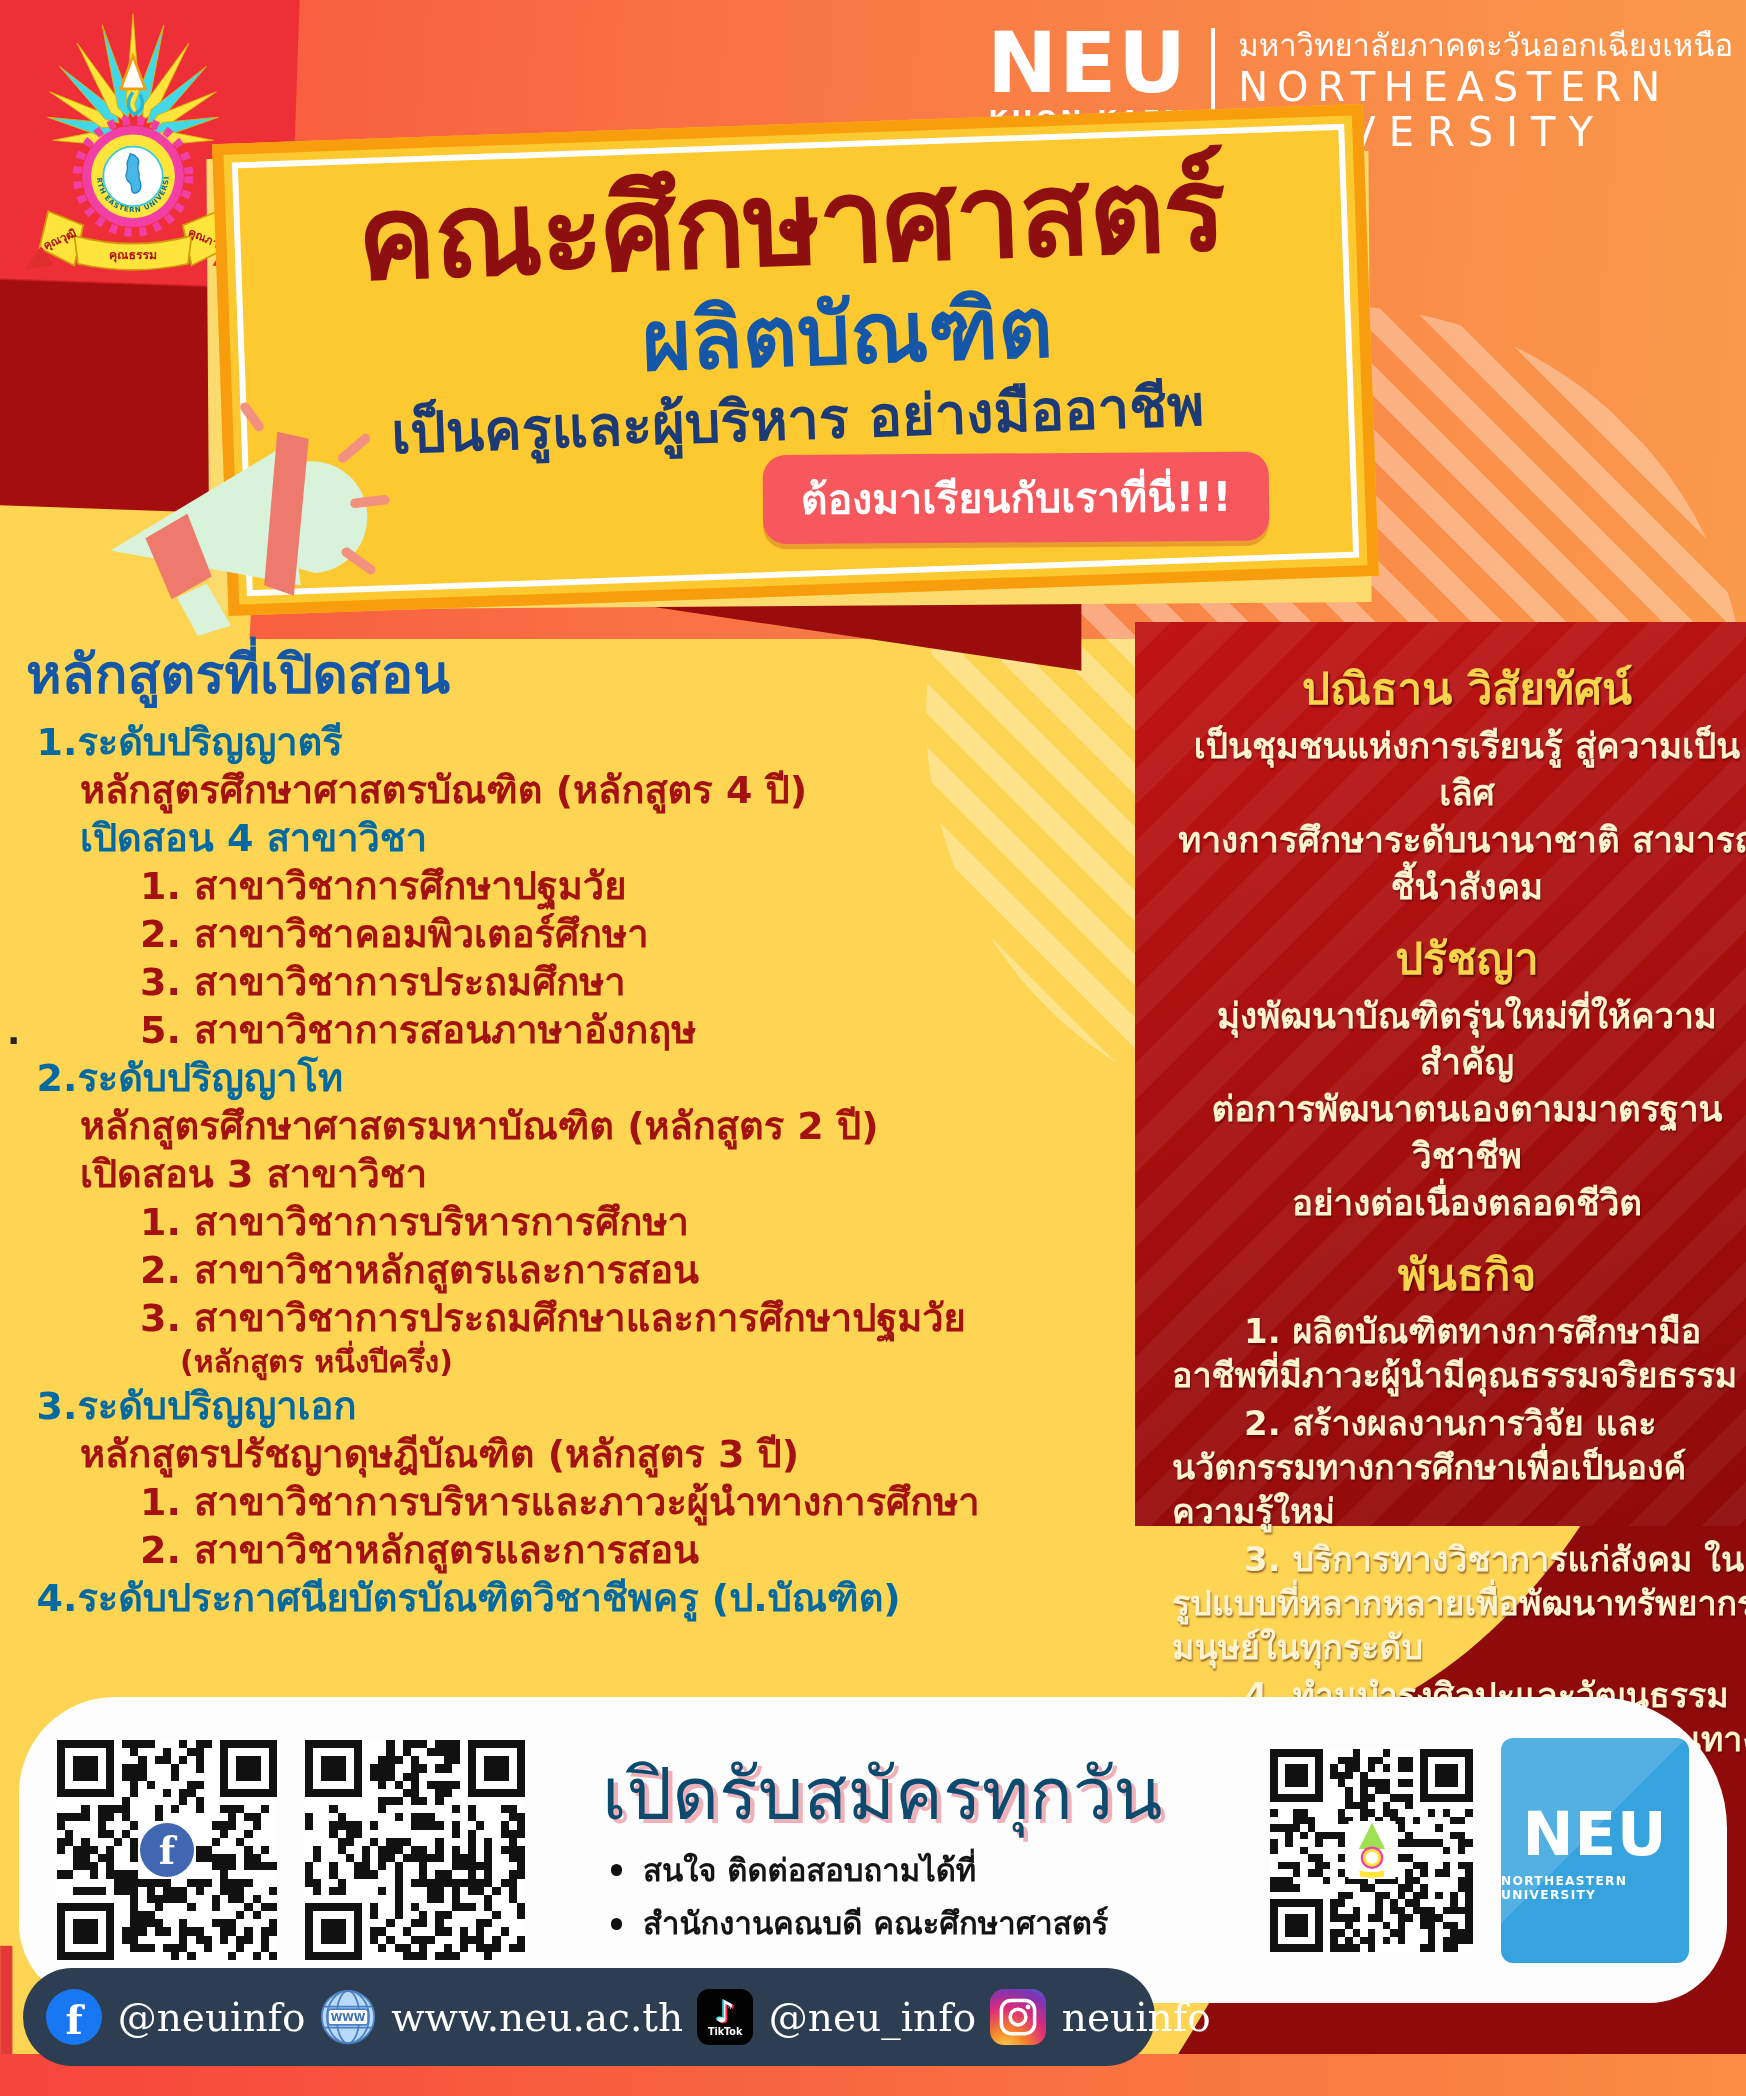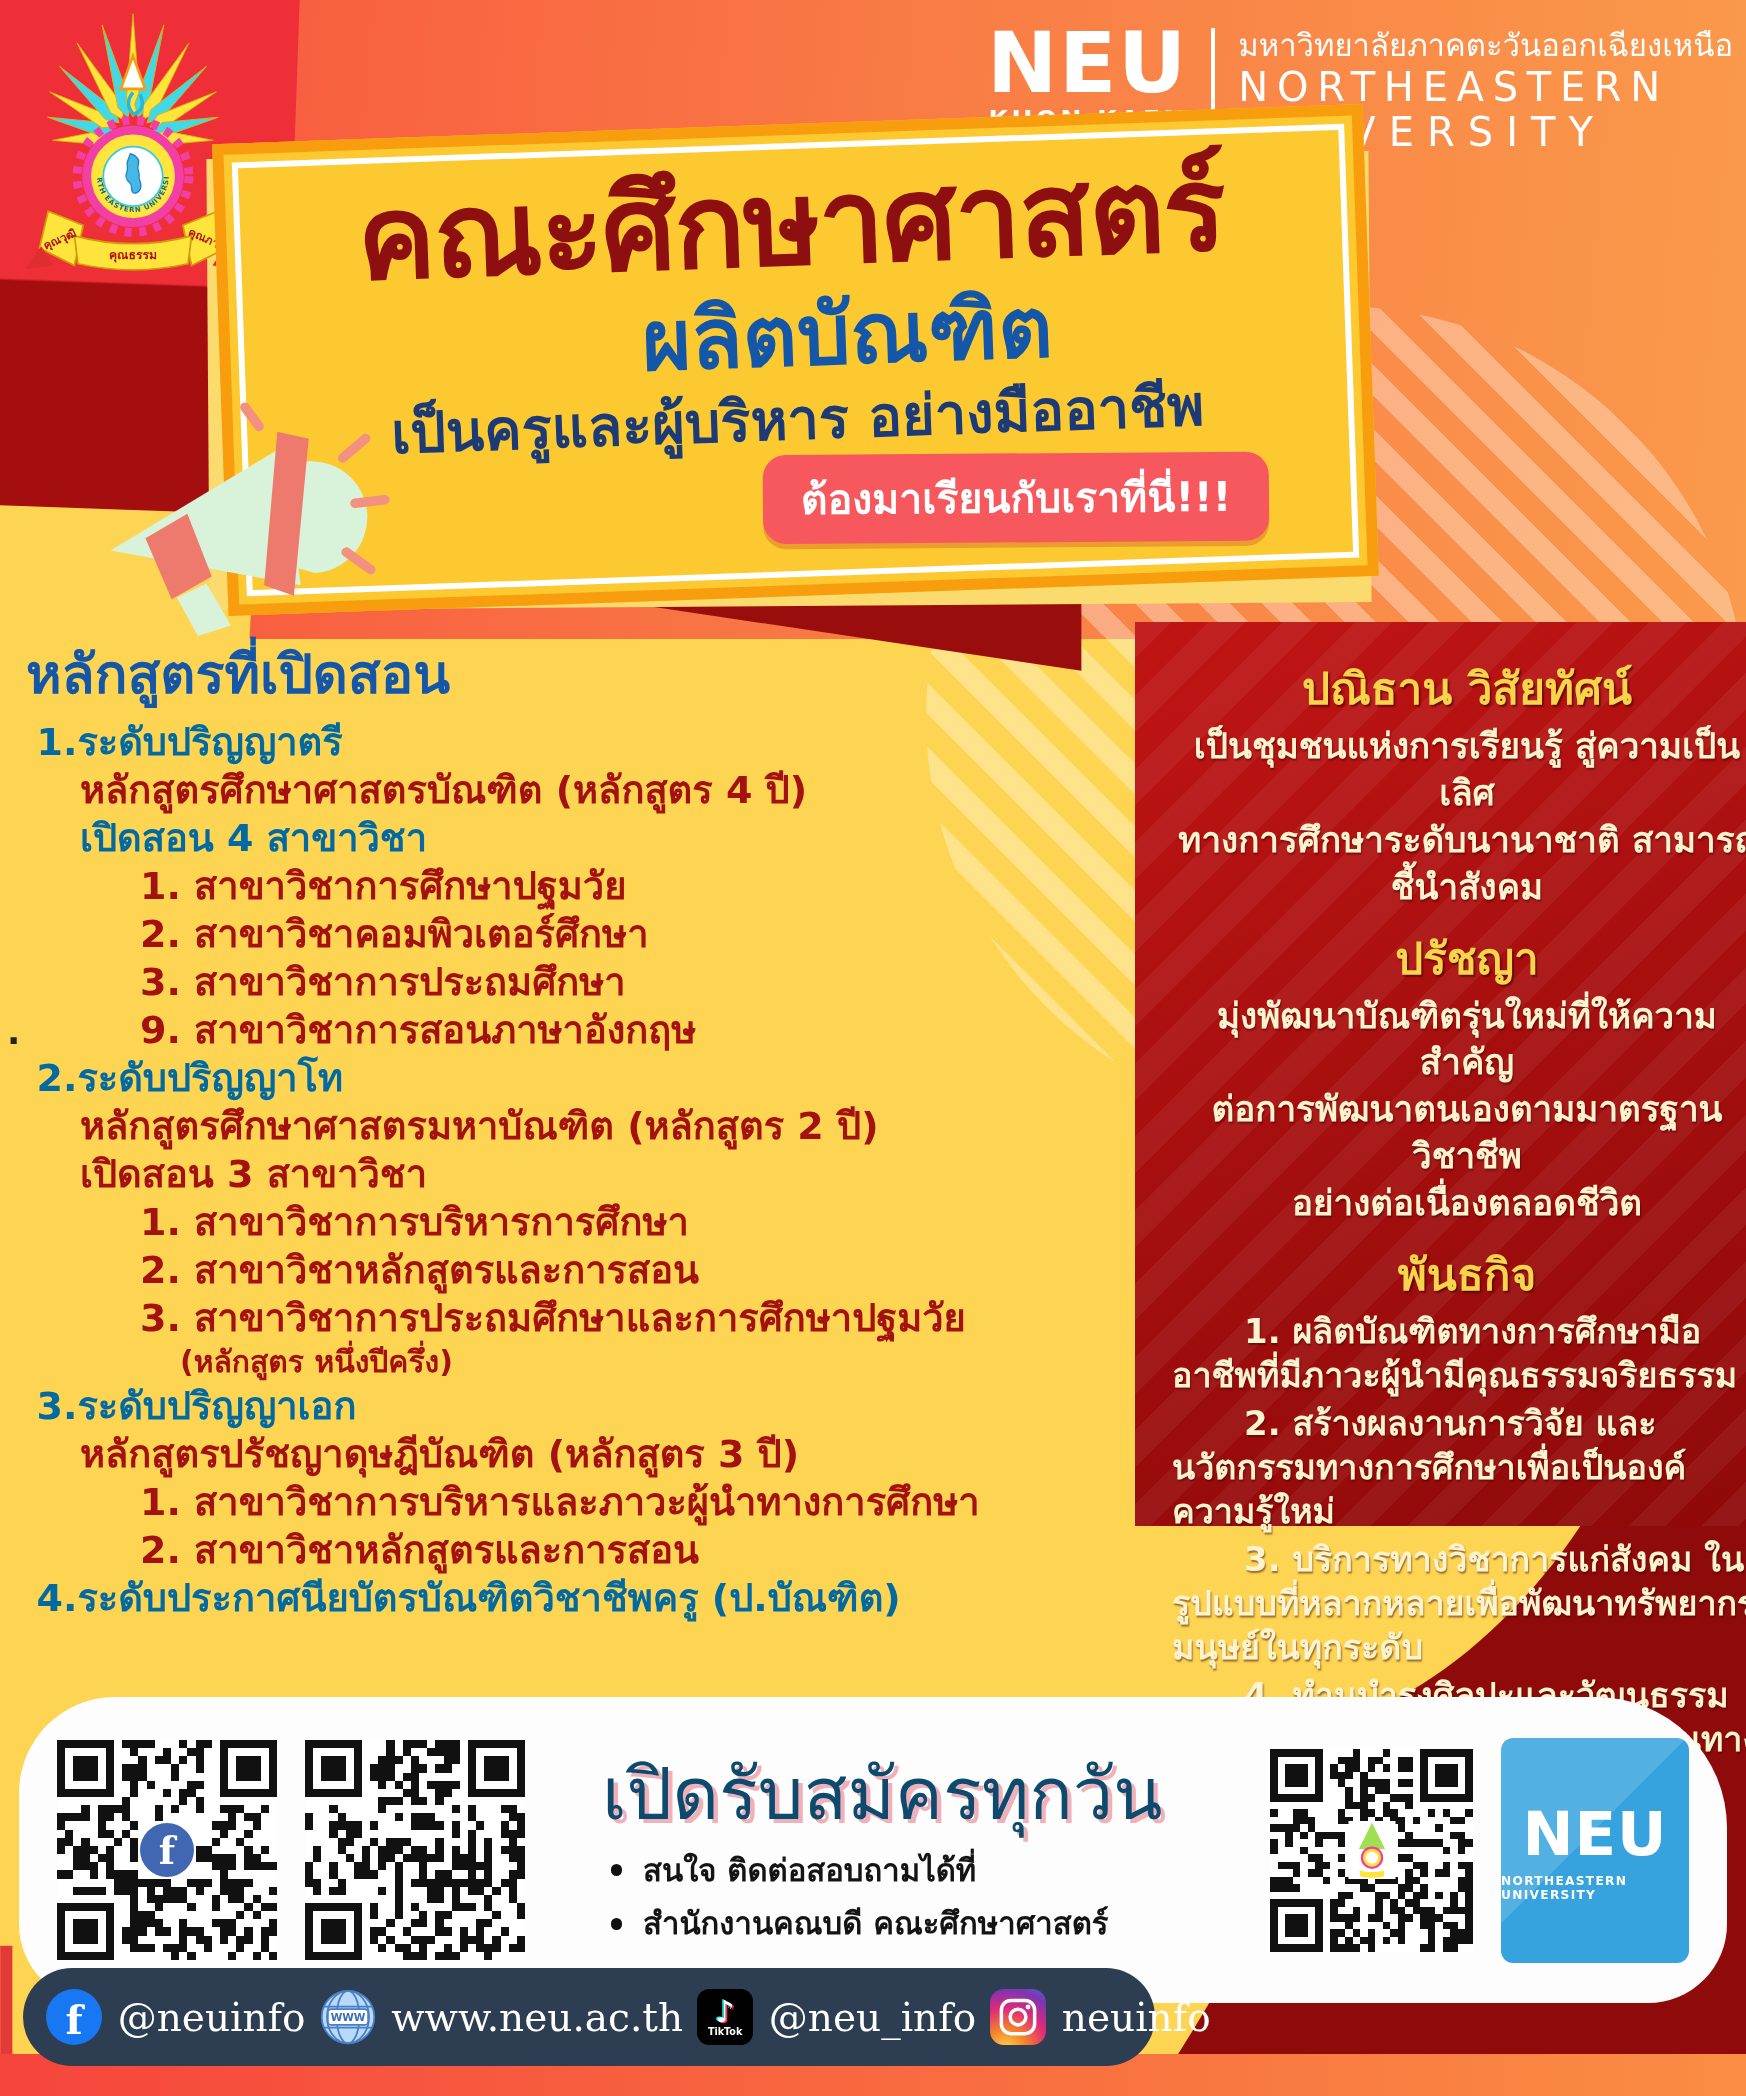--- a/index.html
+++ b/index.html
@@ -234,21 +234,21 @@
     <span class="stray-dot">.</span>
     <h2>หลักสูตรที่เปิดสอน</h2>
     <div>
 
     <div class="prog-line blue ind0">1.ระดับปริญญาตรี</div>
         <div class="prog-line red ind1">หลักสูตรศึกษาศาสตรบัณฑิต (หลักสูตร 4 ปี)</div>
         <div class="prog-line blue ind1">เปิดสอน 4 สาขาวิชา</div>
         <div class="prog-line red ind2">1. สาขาวิชาการศึกษาปฐมวัย</div>
         <div class="prog-line red ind2">2. สาขาวิชาคอมพิวเตอร์ศึกษา</div>
         <div class="prog-line red ind2">3. สาขาวิชาการประถมศึกษา</div>
-        <div class="prog-line red ind2">9. สาขาวิชาการสอนภาษาอังกฤษ</div>
+        <div class="prog-line red ind2">5. สาขาวิชาการสอนภาษาอังกฤษ</div>
         <div class="prog-line blue ind0">2.ระดับปริญญาโท</div>
         <div class="prog-line red ind1">หลักสูตรศึกษาศาสตรมหาบัณฑิต (หลักสูตร 2 ปี)</div>
         <div class="prog-line red ind1">เปิดสอน 3 สาขาวิชา</div>
         <div class="prog-line red ind2">1. สาขาวิชาการบริหารการศึกษา</div>
         <div class="prog-line red ind2">2. สาขาวิชาหลักสูตรและการสอน</div>
         <div class="prog-line red ind2">3. สาขาวิชาการประถมศึกษาและการศึกษาปฐมวัย</div>
         <div class="prog-line red ind3 small">(หลักสูตร หนึ่งปีครึ่ง)</div>
         <div class="prog-line blue ind0">3.ระดับปริญญาเอก</div>
         <div class="prog-line red ind1">หลักสูตรปรัชญาดุษฎีบัณฑิต (หลักสูตร 3 ปี)</div>
         <div class="prog-line red ind2">1. สาขาวิชาการบริหารและภาวะผู้นำทางการศึกษา</div>

